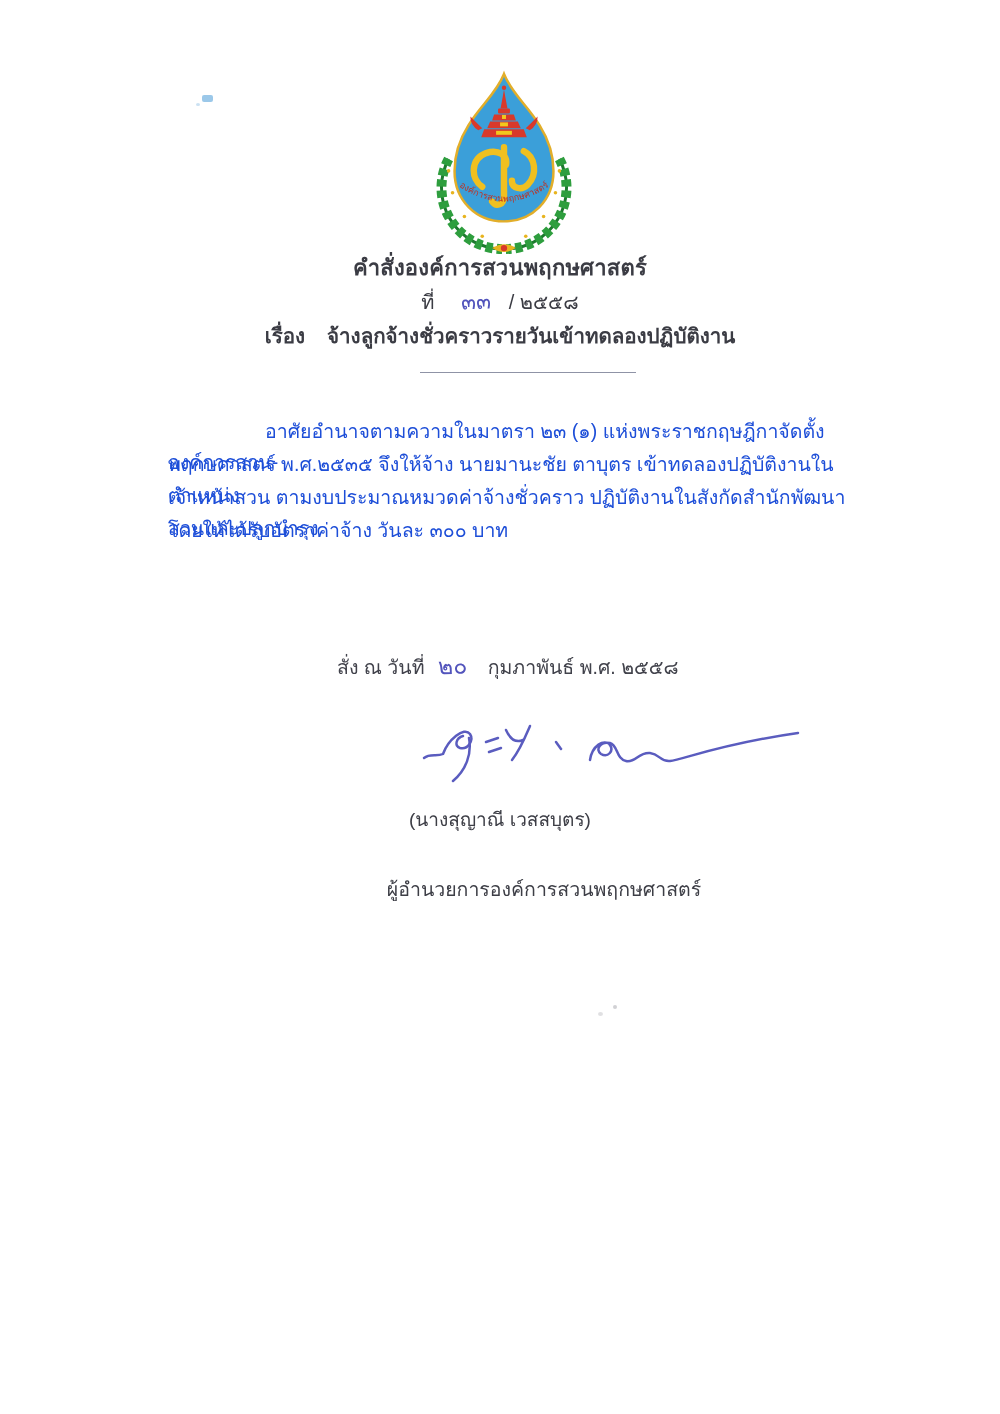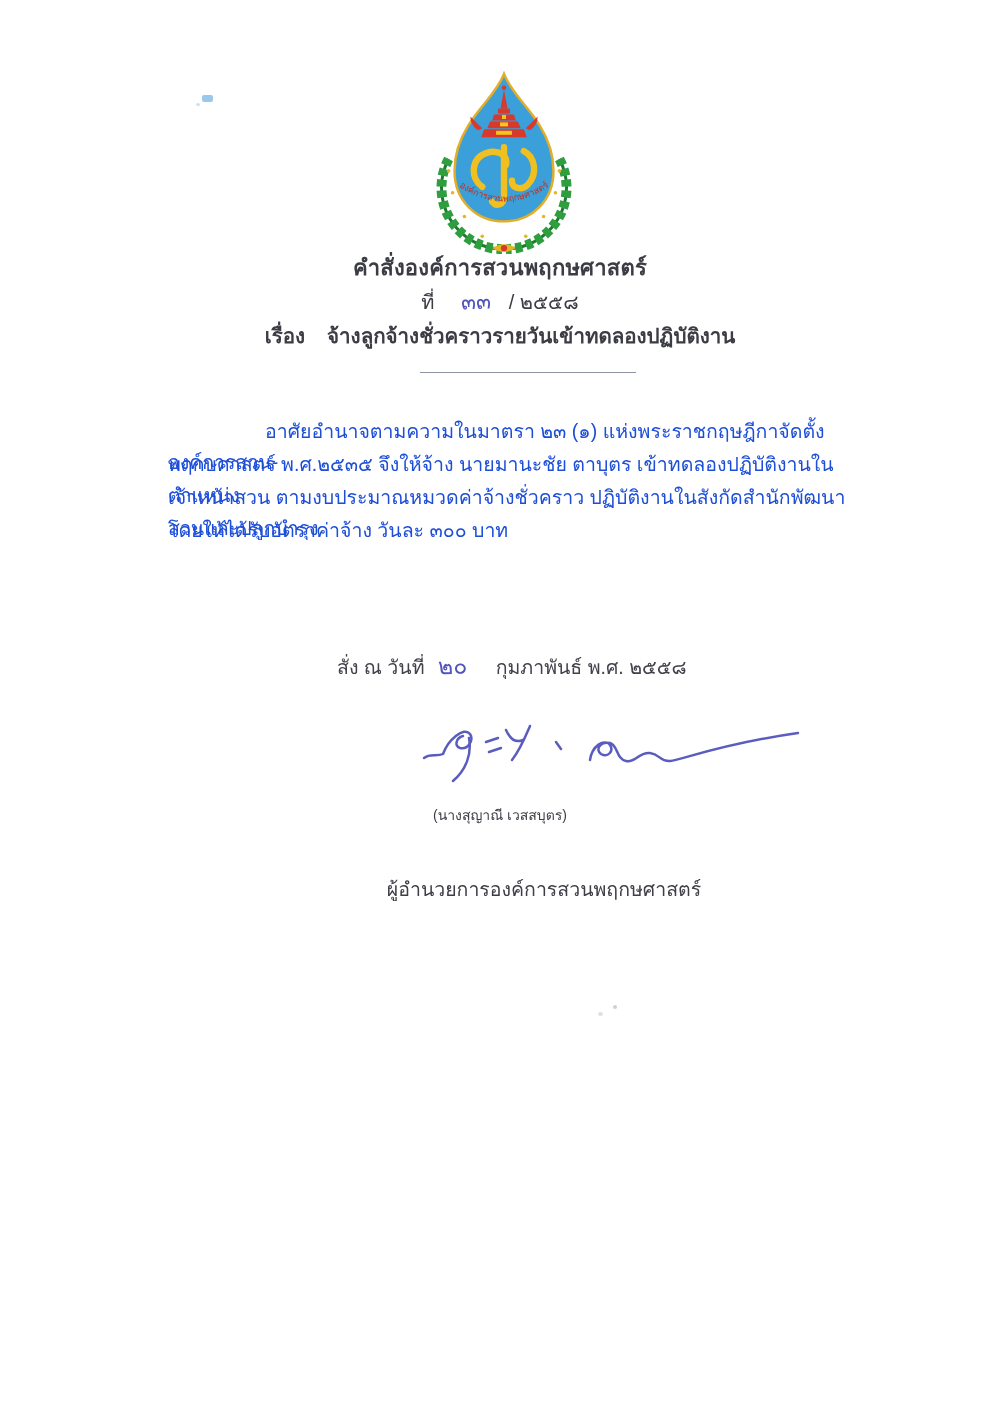--- a/index.html
+++ b/index.html
@@ -24,24 +24,24 @@
     transform:rotate(-2deg); display:inline-block;
   }
   .body-line { left:168px; width:690px; font-size:19.5px; color:#1d4ed8; }
   .line-1 { top:416px; text-indent:97px; }
   .line-2 { top:449px; }
   .line-3 { top:482px; }
   .line-4 { top:515px; }
   .para2 { top:584px; left:267px; font-size:19.5px; color:#41424b; }
   .order-line { top:648px; left:337px; font-size:19.5px; color:#41424b; }
   .order-line .hand { margin:0 18px 0 14px; font-size:23px; }
-  .order-line .order-suffix { margin-left:10px; }
+  .order-line .order-suffix { margin-left:2px; }
   .seal { top:68px; left:424px; width:160px; height:188px; }
   .signature { top:720px; left:420px; width:382px; height:74px; }
-  .signer-name { top:804px; font-size:14px; color:#3d3e46; }
+  .signer-name { top:804px; font-size:19px; color:#3d3e46; }
   .signer-title { top:874px; font-size:19.5px; color:#3d3e46;margin-left:44px; }
   .speck { border-radius:50%; }
   .speck-blue { top:95px; left:202px; width:11px; height:7px; background:#79b6e2; opacity:.75; border-radius:2px; }
   .speck-blue2 { top:103px; left:196px; width:4px; height:3px; background:#a9cdea; opacity:.6; }
   .speck-gray1 { top:1005px; left:613px; width:4px; height:4px; background:#b9b9bd; opacity:.65; }
   .speck-gray2 { top:1012px; left:598px; width:5px; height:4px; background:#c7c7cb; opacity:.55; }
 </style>
 </head>
 <body>
 

